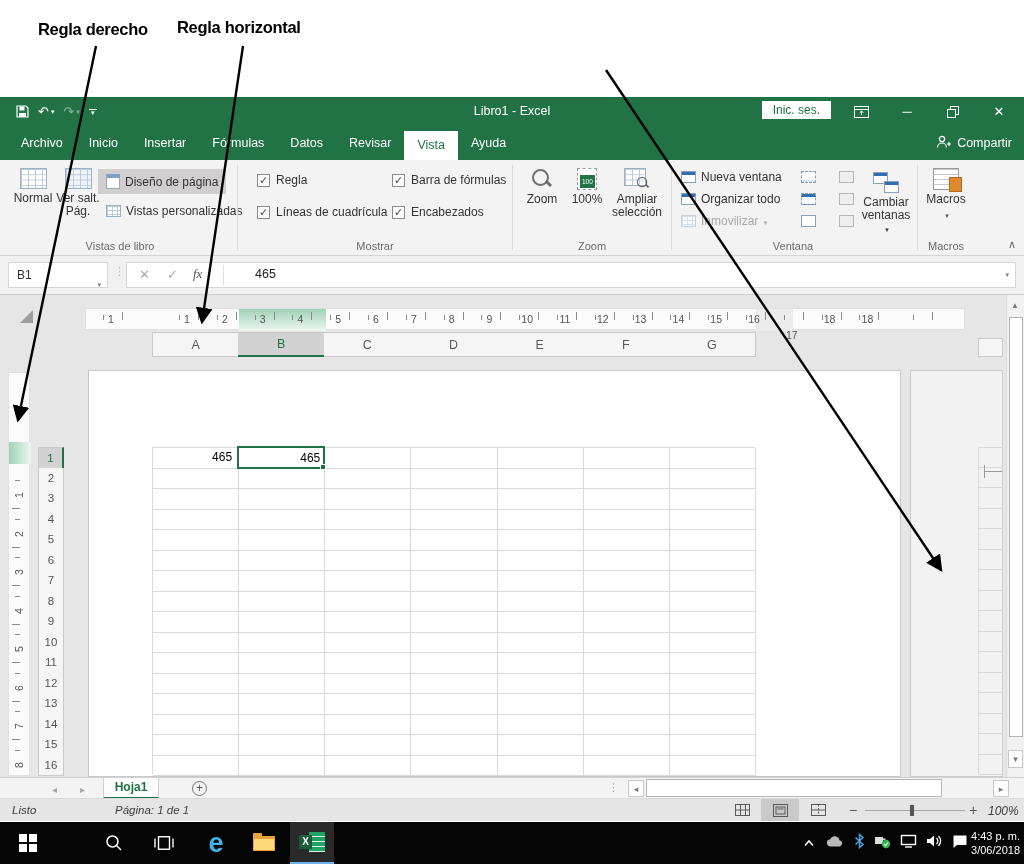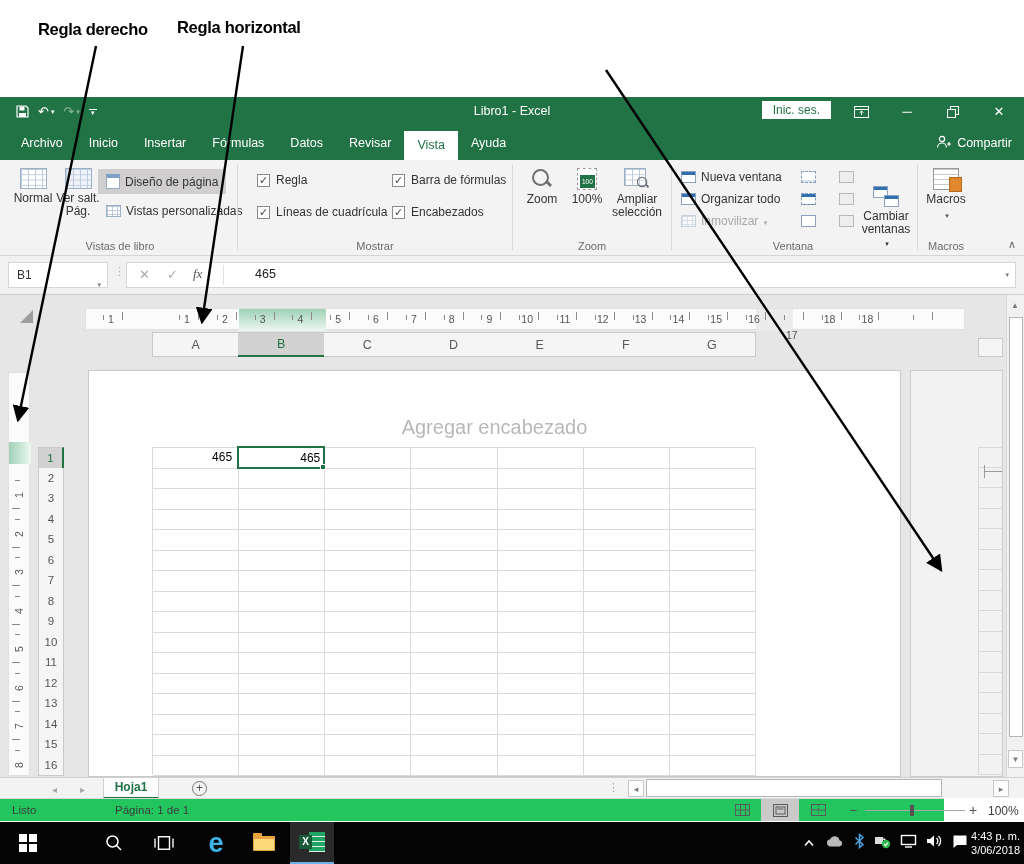--- a/index.html
+++ b/index.html
@@ -92,21 +92,21 @@
   .sb-arrow { position:absolute; background:#fdfdfd; border:1px solid #c8c8c8; color:#7a7a7a; text-align:center; }
 
   
   #tabsbar { position:absolute; left:0; top:777px; width:1024px; height:21px; background:#f3f3f3; border-top:1px solid #d0d0d0; font-size:12px; }
   #sheettab { position:absolute; left:103px; top:0; width:56px; height:21px; background:#fdfdfd; border-left:1px solid #d0d0d0; border-right:1px solid #d0d0d0; border-bottom:2px solid #217346; color:#217346; font-weight:700; text-align:center; line-height:19px; }
   #newsheet { position:absolute; left:192px; top:3px; width:15px; height:15px; border:1px solid #767676; border-radius:50%; color:#555; font-size:12px; line-height:13px; text-align:center; }
   #hsb-thumb { position:absolute; left:646px; top:1px; width:296px; height:18px; }
   .navarr { position:absolute; top:6px; color:#a8a8a8; font-size:10px; }
 
   
-  #statusbar { position:absolute; left:0; top:798px; width:944px; height:23px; background:#22c55e; border-top:1px solid #d9d9d9; font-size:11.5px; color:#3d3d3d; }
+  #statusbar { position:absolute; left:0; top:798px; width:1024px; height:23px; background:#e5e5e5; border-top:1px solid #d9d9d9; font-size:11.5px; color:#3d3d3d;font-style:italic; }
   .viewbtn { position:absolute; top:0; width:38px; height:22px; display:flex; align-items:center; justify-content:center; }
   .viewbtn.sel { background:#c9c9c9; }
   #zoomtrack { position:absolute; left:865px; top:11px; width:100px; height:1px; background:#a6a6a6; }
   #zoomthumb { position:absolute; left:910px; top:6px; width:4px; height:11px; background:#555; }
 
   
   #taskbar { position:absolute; left:0; top:822px; width:1024px; height:42px; background:#040404; }
   .tb-item { position:absolute; top:0; width:44px; height:42px; display:flex; align-items:center; justify-content:center; }
   .tb-active { background:#2a2a2a; border-bottom:2px solid #6cb2e8; }
   #start-grid { display:grid; grid-template-columns:8px 8px; grid-template-rows:8px 8px; gap:2px; }
@@ -272,21 +272,21 @@
     <div class="rowbtn grayed" style="left:681px; top:54px;">
       <span class="icon-grid small" style="opacity:.5;"></span>
       <span><span>Inmovilizar</span> <span class="caret">▾</span></span>
     </div>
     <span class="mini b1" style="left:801px; top:11px;"></span>
     <span class="mini b2" style="left:801px; top:33px;"></span>
     <span class="mini" style="left:801px; top:55px;"></span>
     <span class="mini gray" style="left:839px; top:11px;"></span>
     <span class="mini gray" style="left:839px; top:33px;"></span>
     <span class="mini gray" style="left:839px; top:55px;"></span>
-    <div class="bigbtn" style="left:858px; top:26px; width:56px;text-align:center;">
+    <div class="bigbtn" style="left:858px; top:12px; width:56px;text-align:center;">
       <span style="position:relative; width:26px; height:21px;">
         <span class="icon-winpair" style="position:absolute; left:0; top:0;"></span>
         <span class="icon-winpair" style="position:absolute; right:0; bottom:0;"></span>
       </span>
       <span><span>Cambiar</span><br><span>ventanas</span> <span class="caret">▾</span></span>
     </div>
     <div class="grp-label" style="left:793px;">Ventana</div>
     <div class="gdiv" style="left:917px;"></div>
 
     <div class="bigbtn" style="left:922px; top:8px; width:48px;">
@@ -418,21 +418,20 @@
         <div class="colh" style="left: 324.28px; width: 87.14px;">C</div>
         <div class="colh" style="left: 410.42px; width: 87.14px;">D</div>
         <div class="colh" style="left: 496.56px; width: 87.14px;">E</div>
         <div class="colh" style="left: 582.7px; width: 87.14px;">F</div>
         <div class="colh" style="left: 668.84px; width: 87.14px;">G</div>
       </div>
     <div class="colh first" style="left:978px; top:43px; width:25px; height:19px;"></div>
 
     <div id="page1"></div>
     <div id="page2"></div>
-    <div id="hdr-ph">Agregar encabezado</div>
 
     <div id="rowheads">
         <div class="rowh first sel" style="top: 152px; height: 21.5px; line-height: 20.5px;">1</div>
         <div class="rowh" style="top: 172.5px; height: 21.5px; line-height: 20.5px;">2</div>
         <div class="rowh" style="top: 193px; height: 21.5px; line-height: 20.5px;">3</div>
         <div class="rowh" style="top: 213.5px; height: 21.5px; line-height: 20.5px;">4</div>
         <div class="rowh" style="top: 234px; height: 21.5px; line-height: 20.5px;">5</div>
         <div class="rowh" style="top: 254.5px; height: 21.5px; line-height: 20.5px;">6</div>
         <div class="rowh" style="top: 275px; height: 21.5px; line-height: 20.5px;">7</div>
         <div class="rowh" style="top: 295.5px; height: 21.5px; line-height: 20.5px;">8</div>

